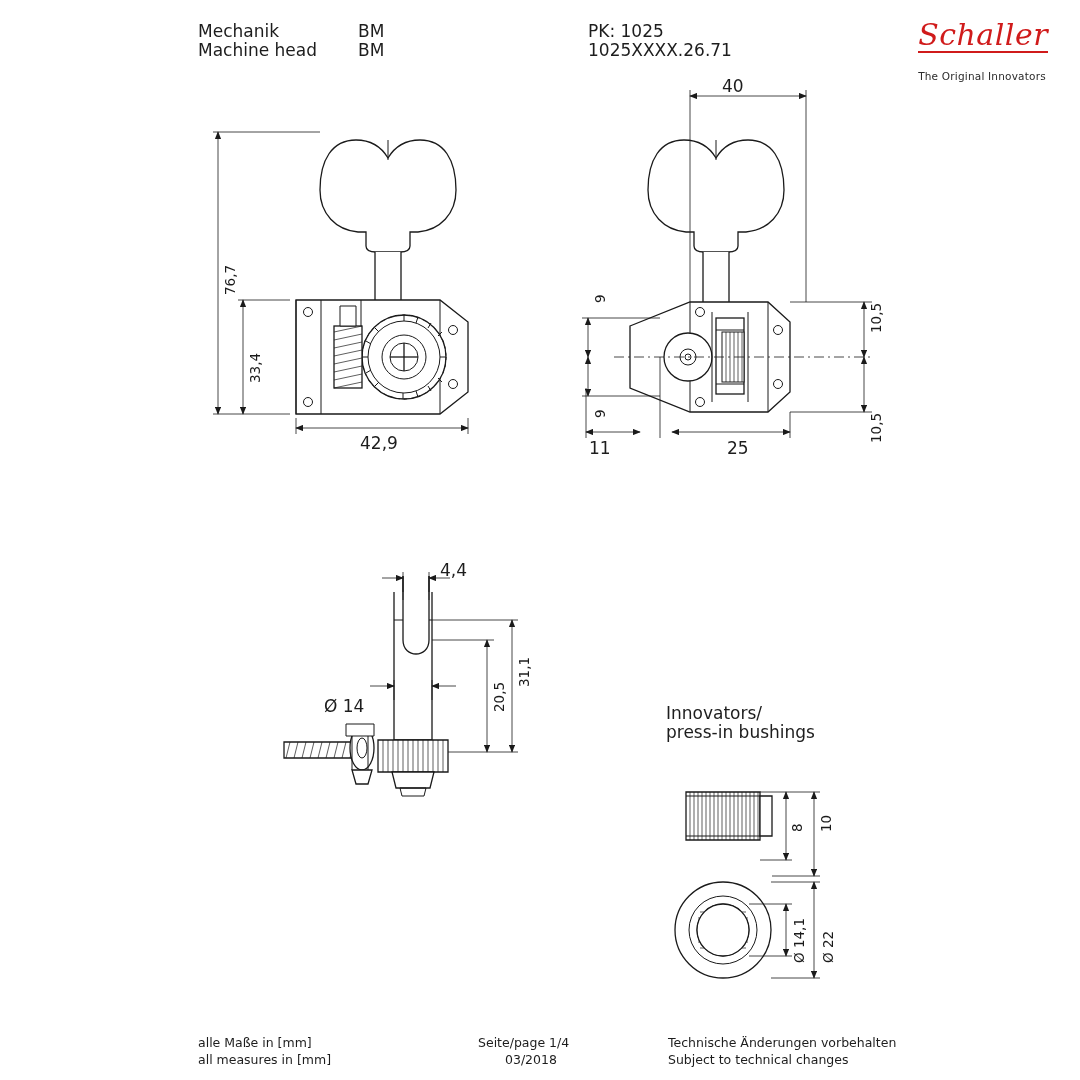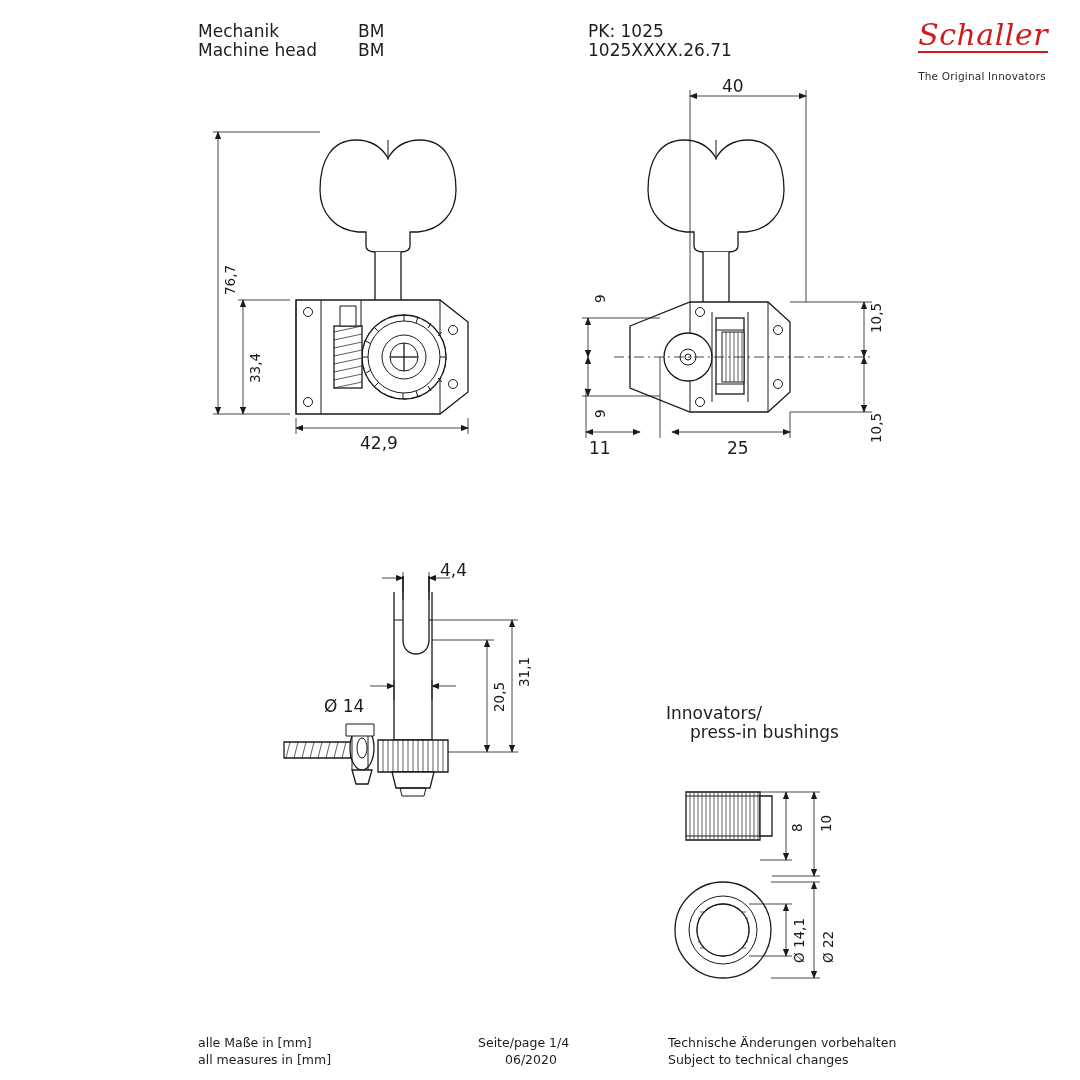--- a/index.html
+++ b/index.html
@@ -49,30 +49,30 @@
   <div class="vtxt" style="left:868px;top:443px;">10,5</div>
   <div class="txt" style="left:589px;top:440px;">11</div>
   <div class="txt" style="left:727px;top:440px;">25</div>
 
   <div class="txt" style="left:440px;top:562px;">4,4</div>
   <div class="txt" style="left:324px;top:670px;margin-top:28px;">Ø 14</div>
   <div class="vtxt" style="left:491px;top:712px;">20,5</div>
   <div class="vtxt" style="left:516px;top:687px;">31,1</div>
 
   <div class="txt" style="left:666px;top:705px;">Innovators/</div>
-  <div class="txt" style="left:666px;top:724px;margin-left:24px;">press-in bushings</div>
+  <div class="txt" style="left:666px;top:724px;">press-in bushings</div>
   <div class="vtxt" style="left:789px;top:832px;">8</div>
   <div class="vtxt" style="left:818px;top:832px;">10</div>
   <div class="vtxt" style="left:791px;top:963px;">Ø 14,1</div>
   <div class="vtxt" style="left:820px;top:963px;">Ø 22</div>
 
   <div class="txt sm" style="left:198px;top:1035px;">alle Maße in [mm]</div>
   <div class="txt sm" style="left:198px;top:1052px;">all measures in [mm]</div>
   <div class="txt sm" style="left:478px;top:1035px;">Seite/page 1/4</div>
-  <div class="txt sm" style="left:505px;top:1052px;">06/2020</div>
+  <div class="txt sm" style="left:505px;top:1052px;">03/2018</div>
   <div class="txt sm" style="left:668px;top:1035px;">Technische Änderungen vorbehalten</div>
   <div class="txt sm" style="left:668px;top:1052px;">Subject to technical changes</div>
 
   <svg width="1080" height="1080" viewBox="0 0 1080 1080">
     <defs>
       <marker id="ar" markerWidth="10" markerHeight="8" refX="9" refY="4" orient="auto">
         <path d="M0,0 L10,4 L0,8 z" fill="#1a1a1a"></path>
       </marker>
       <marker id="arS" markerWidth="10" markerHeight="8" refX="1" refY="4" orient="auto">
         <path d="M10,0 L0,4 L10,8 z" fill="#1a1a1a"></path>

